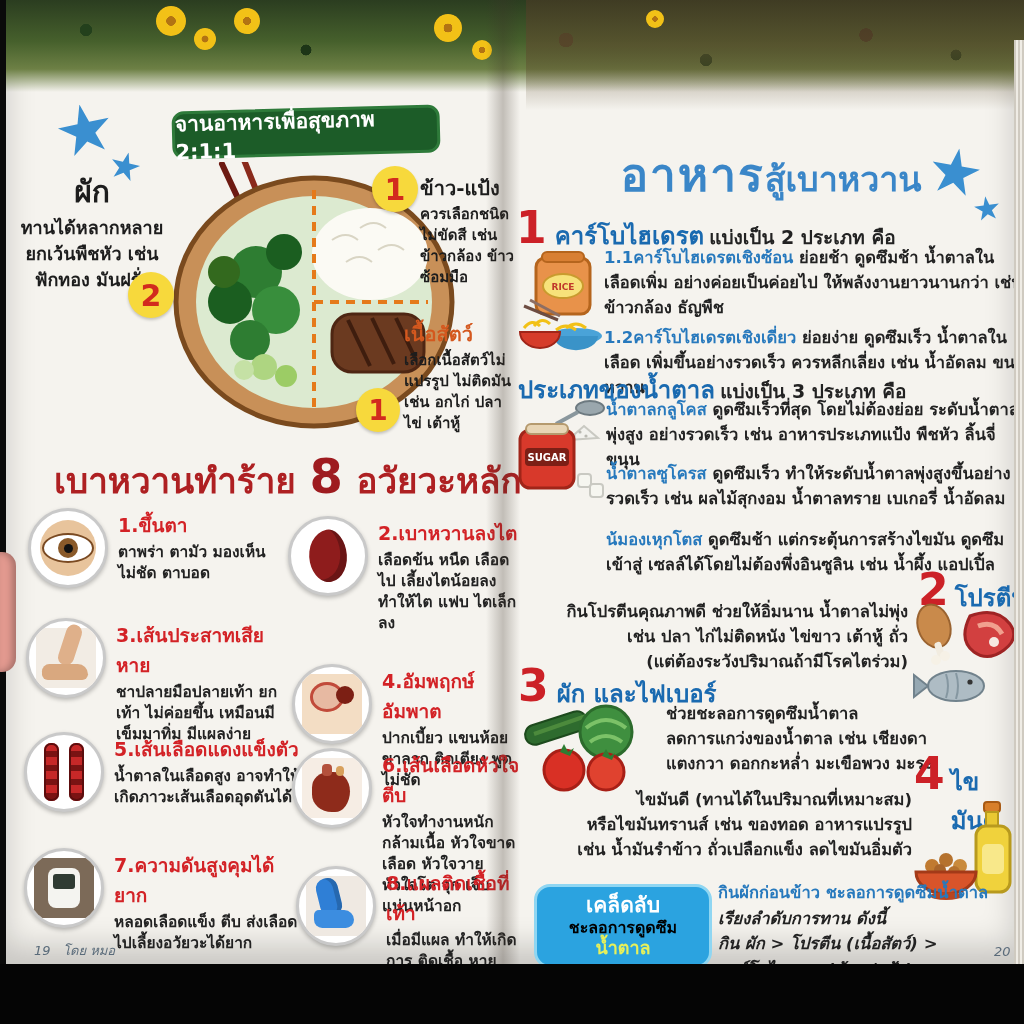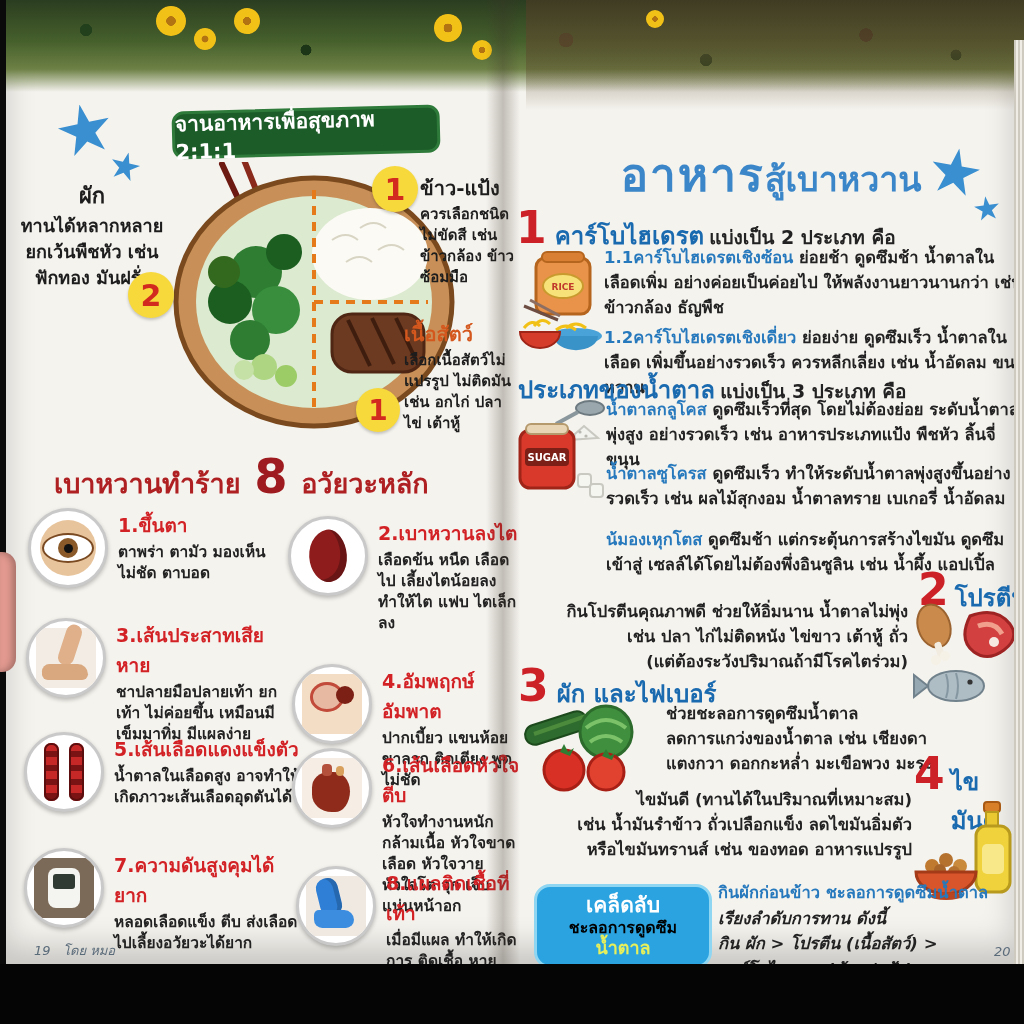--- a/index.html
+++ b/index.html
@@ -30,32 +30,32 @@
   .flower{position:absolute;border-radius:50%;background:radial-gradient(circle,#b27313 0 22%,#f2c117 23% 70%,#d89f12 71% 100%);}
   .star{position:absolute;background:#3a8fd0;
         clip-path:polygon(50% 0%,61% 35%,98% 35%,68% 57%,79% 91%,50% 70%,21% 91%,32% 57%,2% 35%,39% 35%);}
   
   #banner{position:absolute;left:166px;top:108px;width:262px;height:42px;background:#1c5c28;
           border:3px solid #2e7a3a;border-radius:12px;transform:rotate(-1.5deg);
           display:flex;align-items:center;justify-content:center;color:#fff;font-weight:bold;font-size:21px;}
   .badge{position:absolute;background:#f7d93c;border-radius:50%;display:flex;align-items:center;
          justify-content:center;color:#d22a1e;font-weight:bold;box-shadow:0 2px 3px rgba(0,0,0,.2);}
   #veg-block{position:absolute;left:10px;top:168px;width:152px;text-align:center;color:#1d1d1d;}
-  #veg-block .plabel{font-weight:bold;font-size:22px;margin-top:10px;}
+  #veg-block .plabel{font-weight:bold;font-size:30px;}
   #veg-block .pdesc{font-size:18px;font-weight:600;line-height:1.45;}
   #rice-block{position:absolute;left:414px;top:172px;width:96px;color:#1d1d1d;}
   #rice-block .plabel{font-weight:bold;font-size:20px;}
   #rice-block .pdesc{font-size:15px;font-weight:600;line-height:1.4;}
   #meat-block{position:absolute;left:398px;top:318px;width:112px;color:#1d1d1d;}
   #meat-block .plabel{font-weight:bold;font-size:20px;color:#d4581e;}
   #meat-block .pdesc{font-size:15px;font-weight:600;line-height:1.4;}
   #plate{position:absolute;left:158px;top:162px;}
   #main-heading{position:absolute;left:48px;top:448px;width:470px;color:#ae2022;font-weight:bold;
                 white-space:nowrap;}
-  #main-heading .h1a,#main-heading .h1b{font-size:27px;margin-top:32px;}
+  #main-heading .h1a,#main-heading .h1b{font-size:35px;margin-top:32px;}
   #main-heading .h1num{font-size:48px;color:#9e1b1f;padding:0 8px;}
   .organ{position:absolute;display:flex;gap:10px;}
   .organ-icon{width:74px;height:74px;border-radius:50%;border:3px solid #c9c9c9;background:#fff;
               flex:0 0 auto;display:flex;align-items:center;justify-content:center;overflow:hidden;
               box-shadow:0 2px 4px rgba(0,0,0,.25);}
   .organ-text{padding-top:2px;}
   .organ-title{color:#d32226;font-weight:bold;font-size:19px;}
   .organ-desc{color:#222;font-size:15.5px;font-weight:600;line-height:1.35;margin-top:2px;}
   
   .g-eye{width:56px;height:56px;border-radius:50%;background:#e8c49c;display:flex;align-items:center;justify-content:center;}
@@ -417,22 +417,22 @@
       <div class="rp-item">ลดการแกว่งของน้ำตาล เช่น เชียงดา</div>
       <div class="rp-item">แตงกวา ดอกกะหล่ำ มะเขือพวง มะระ</div>
     </div>
 
     <div id="fat-head">
       <span class="secnum">4</span>
       <span class="secblue" style="padding-top:10px;">ไขมันดี</span>
     </div>
     <div id="fat-text">
       <div class="rp-item">ไขมันดี (ทานได้ในปริมาณที่เหมาะสม)</div>
+      <div class="rp-item">หรือไขมันทรานส์ เช่น ของทอด อาหารแปรรูป</div>
       <div class="rp-item">เช่น น้ำมันรำข้าว ถั่วเปลือกแข็ง ลดไขมันอิ่มตัว</div>
-      <div class="rp-item">หรือไขมันทรานส์ เช่น ของทอด อาหารแปรรูป</div>
     </div>
     <div class="icon-wrap" style="left:904px;top:800px;">
       <svg width="116" height="108" viewBox="0 0 116 108">
         <g>
           <rect x="74" y="2" width="16" height="10" rx="3" fill="#d87f2a" stroke="#a85a14" stroke-width="2"></rect>
           <rect x="76" y="12" width="12" height="16" fill="#e9c832" stroke="#b89a1e" stroke-width="2"></rect>
           <rect x="66" y="26" width="34" height="66" rx="10" fill="#f0d23c" stroke="#b89a1e" stroke-width="3"></rect>
           <rect x="72" y="44" width="22" height="30" rx="5" fill="#f8e88a"></rect>
         </g>
         <g>

